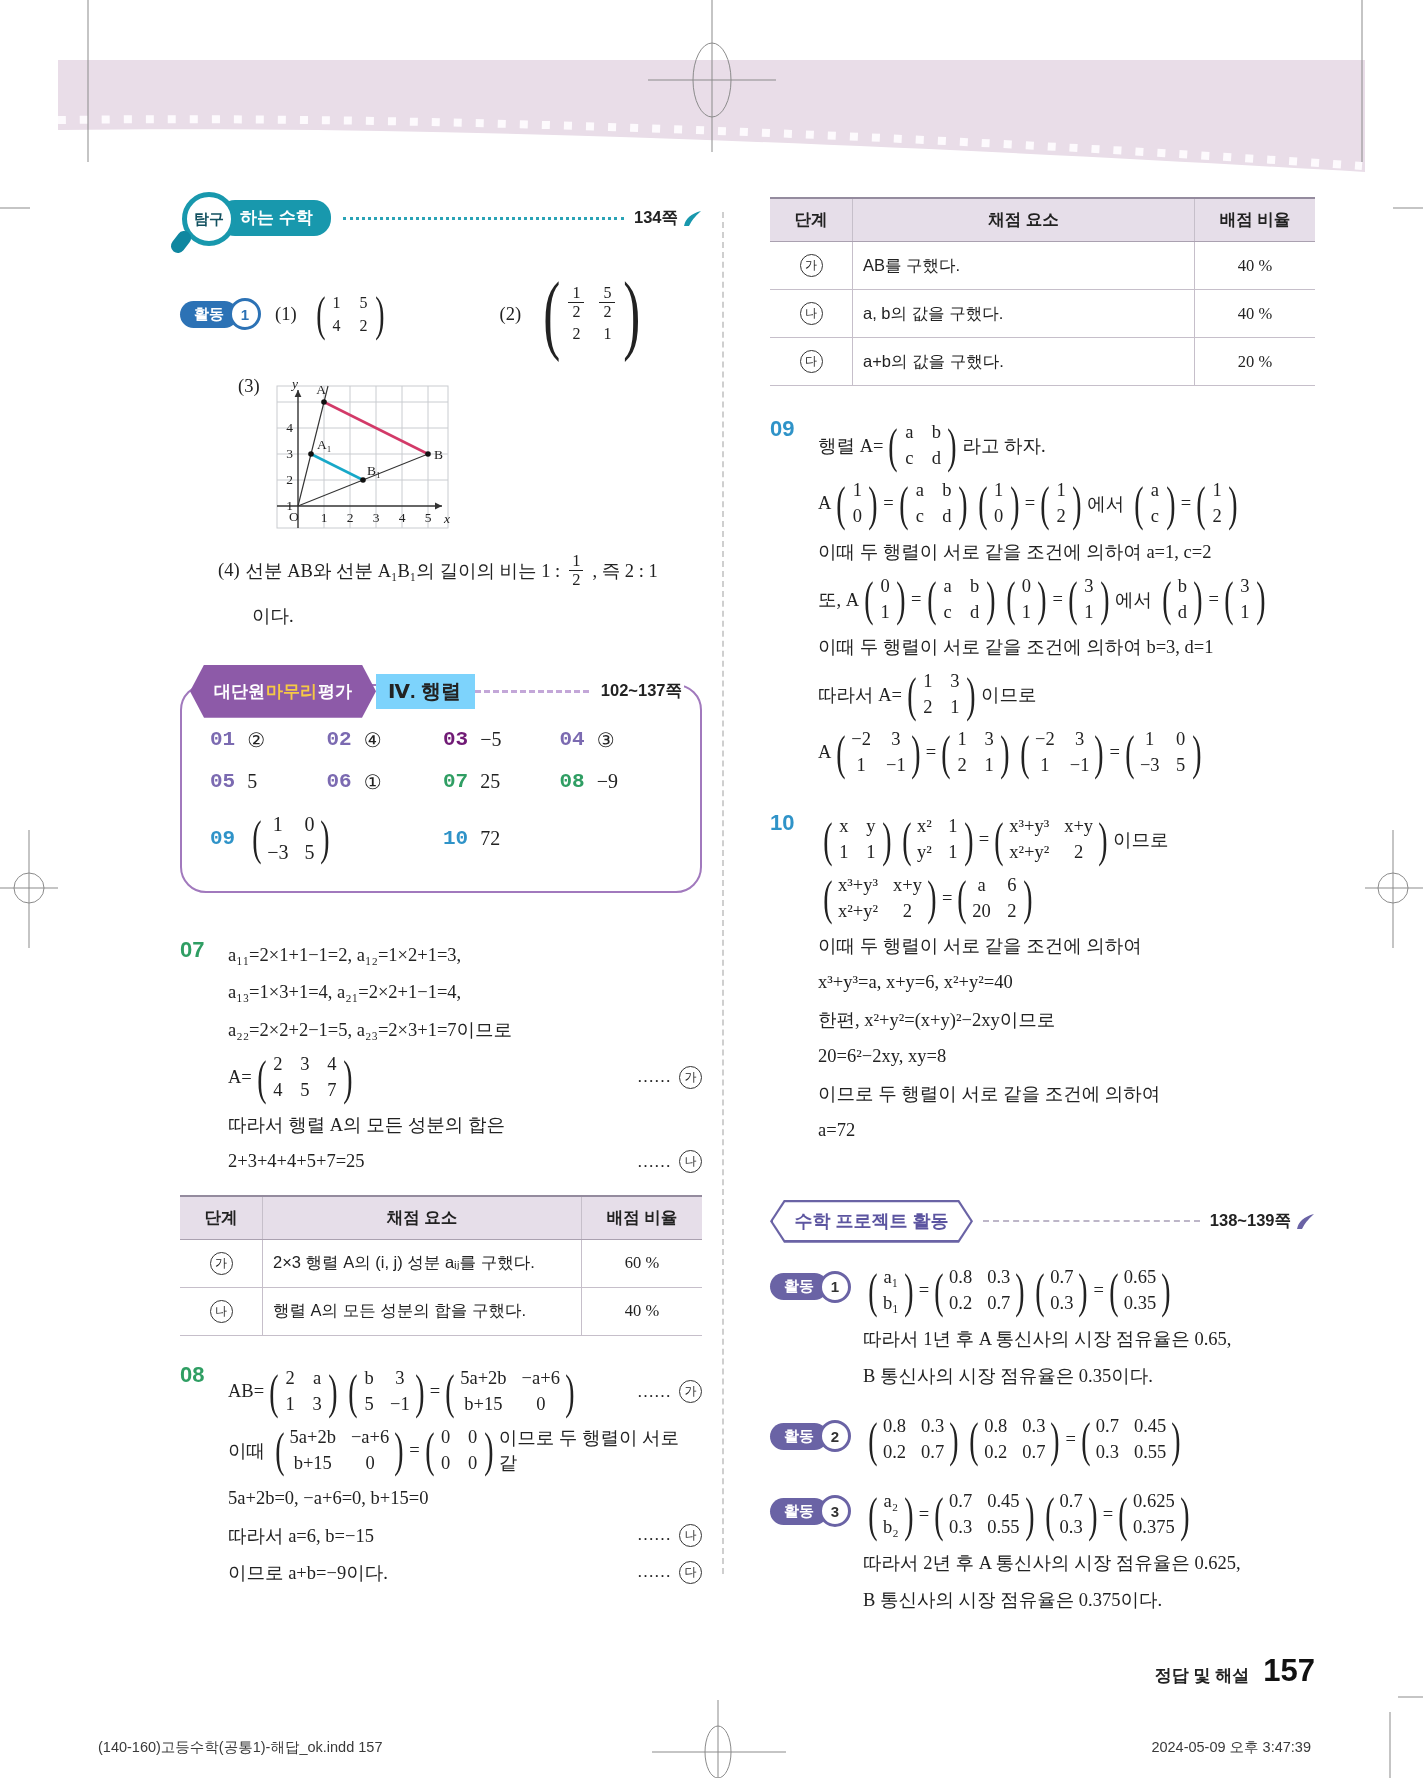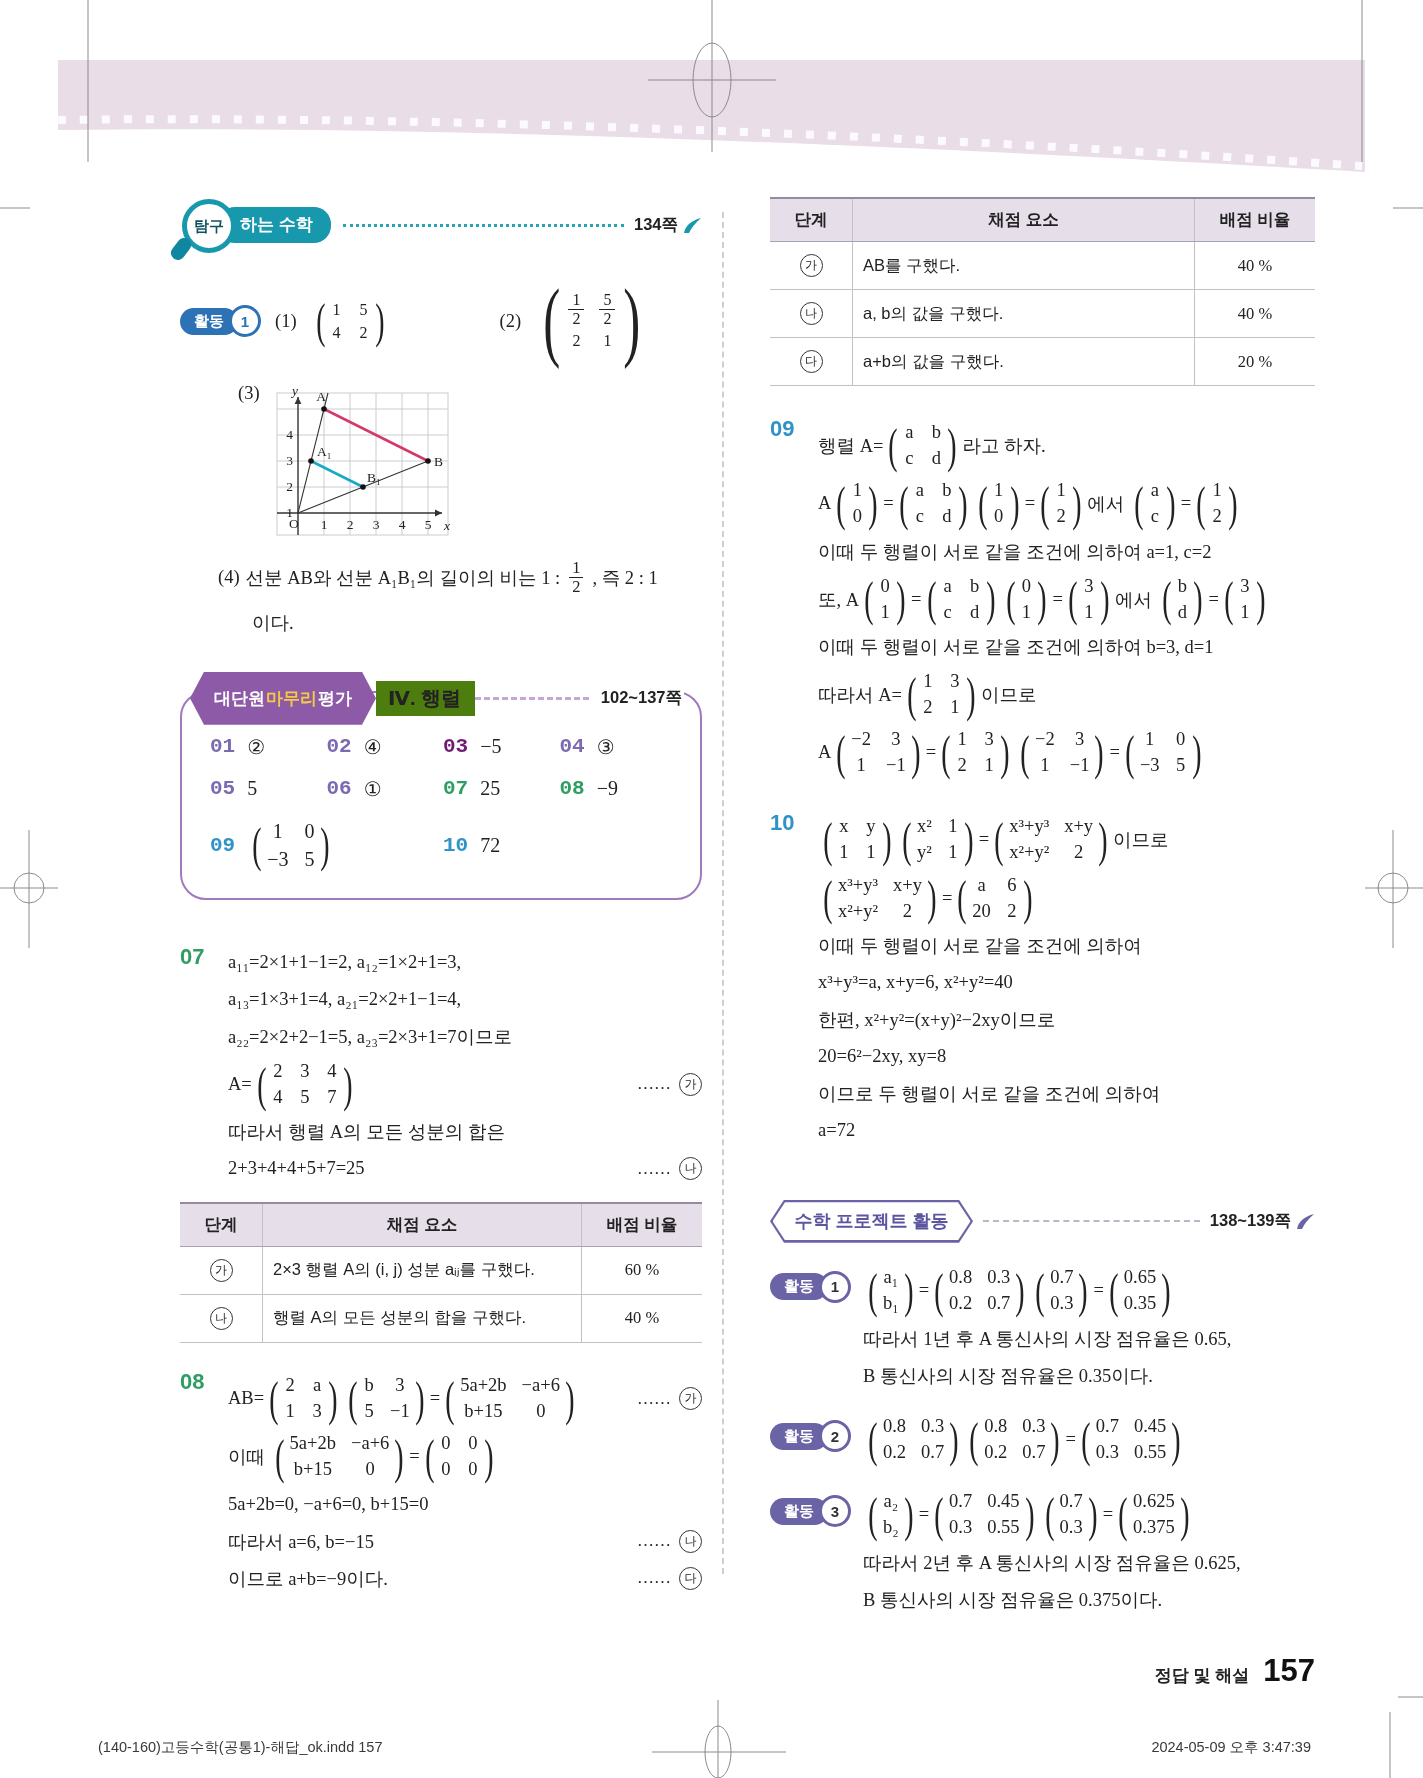--- a/index.html
+++ b/index.html
@@ -6,21 +6,21 @@
   .page{position:relative;width:1423px;height:1778px;background:#ffffff;overflow:hidden;
         font-family:"Liberation Sans","DejaVu Sans",sans-serif;color:#222}
   .serif{font-family:"Liberation Serif","DejaVu Serif",serif}
   svg text{font-family:"Liberation Serif","DejaVu Serif",serif}
 
   
   .band-svg{position:absolute;left:0;top:0;z-index:0}
   .marks-svg{position:absolute;left:0;top:0;z-index:1;pointer-events:none}
 
   
-  .col-left{position:absolute;left:180px;top:199px;width:522px;z-index:2}
+  .col-left{position:absolute;left:180px;top:192px;width:522px;z-index:2}
   .col-right{position:absolute;left:770px;top:197px;width:545px;z-index:2}
   .divider{position:absolute;left:722px;top:212px;height:1362px;border-left:2px dashed #cfcfcf;z-index:1}
 
   
   .explore{display:flex;align-items:center;height:52px;margin-bottom:18px}
   .lens{position:relative;width:52px;height:52px;flex:0 0 auto;z-index:2}
   .lens-circle{position:absolute;left:2px;top:0;width:44px;height:44px;border-radius:50%;
     background:#fff;border:5px solid #1898ad;display:flex;align-items:center;justify-content:center;
     font-weight:800;font-size:15px;color:#11505f}
   .lens-handle{position:absolute;left:-6px;top:38px;width:14px;height:24px;background:#0f87a0;
@@ -69,21 +69,21 @@
   .ifrac{display:inline-flex;flex-direction:column;align-items:center;line-height:1.08;font-size:16.5px;margin:0 3px}
   .ifrac .fnum{padding:0 3px}
   .ifrac .fden{border-top:1.3px solid #222;padding:0 3px}
 
   
   .review{position:relative;border:2.5px solid #a179bd;border-radius:26px;padding:42px 24px 26px 28px;margin-top:56px;margin-bottom:40px}
   .review-head{position:absolute;left:8px;right:16px;top:-21px;display:flex;align-items:center}
   .hex{display:inline-flex;align-items:center;gap:1px;background:#8d5aa8;color:#fff;font-weight:800;font-size:17px;
     padding:15px 24px;clip-path:polygon(14px 0,calc(100% - 14px) 0,100% 50%,calc(100% - 14px) 100%,14px 100%,0 50%);white-space:nowrap}
   .hex .yellow{color:#f6c944}
-  .review-title{background:#4d7c0f;padding:4px 14px 4px 12px;font-weight:800;font-size:20px;color:#222;white-space:nowrap}
+  .review-title{background:#7dd3fc;padding:4px 14px 4px 12px;font-weight:800;font-size:20px;color:#222;white-space:nowrap}
   .dashfill{flex:1;height:14px;background:#fff;display:flex;align-items:center}
   .dashfill span{width:100%;border-top:3.5px dashed #c3a7d8}
   .review-pages{background:#fff;padding:4px 2px 4px 12px;font-size:16.5px;font-weight:600;white-space:nowrap}
   .ans-grid{display:grid;grid-template-columns:repeat(4,1fr);row-gap:18px;align-items:center}
   .ans{display:flex;align-items:center}
   .ans-no{font-weight:800;font-size:21px;margin-right:12px;font-family:Liberation Mono, monospace}
   .ans-val{font-size:20px}
   .ans-09{grid-column:1/3}
   .ans-10{grid-column:3/4}
 
@@ -455,20 +455,21 @@
             <span class="mtx">
               <span class="paren" style="font-size: 48px;">(</span>
               <span class="mgrid" style="grid-template-columns: repeat(2, auto);">
                 <span class="mcell">0</span>
                 <span class="mcell">0</span>
                 <span class="mcell">0</span>
                 <span class="mcell">0</span>
               </span>
               <span class="paren" style="font-size: 48px;">)</span>
             </span>
+            <span class="tx">이므로 두 행렬이 서로 같</span>
           </div>
           <div class="mline">
             <span class="tx">5a+2b=0, −a+6=0, b+15=0</span>
           </div>
           <div class="mline">
             <span class="tx">따라서 a=6, b=−15</span>
             <span class="mark">
               <span>……</span>
               <span class="circ">나</span>
             </span>

